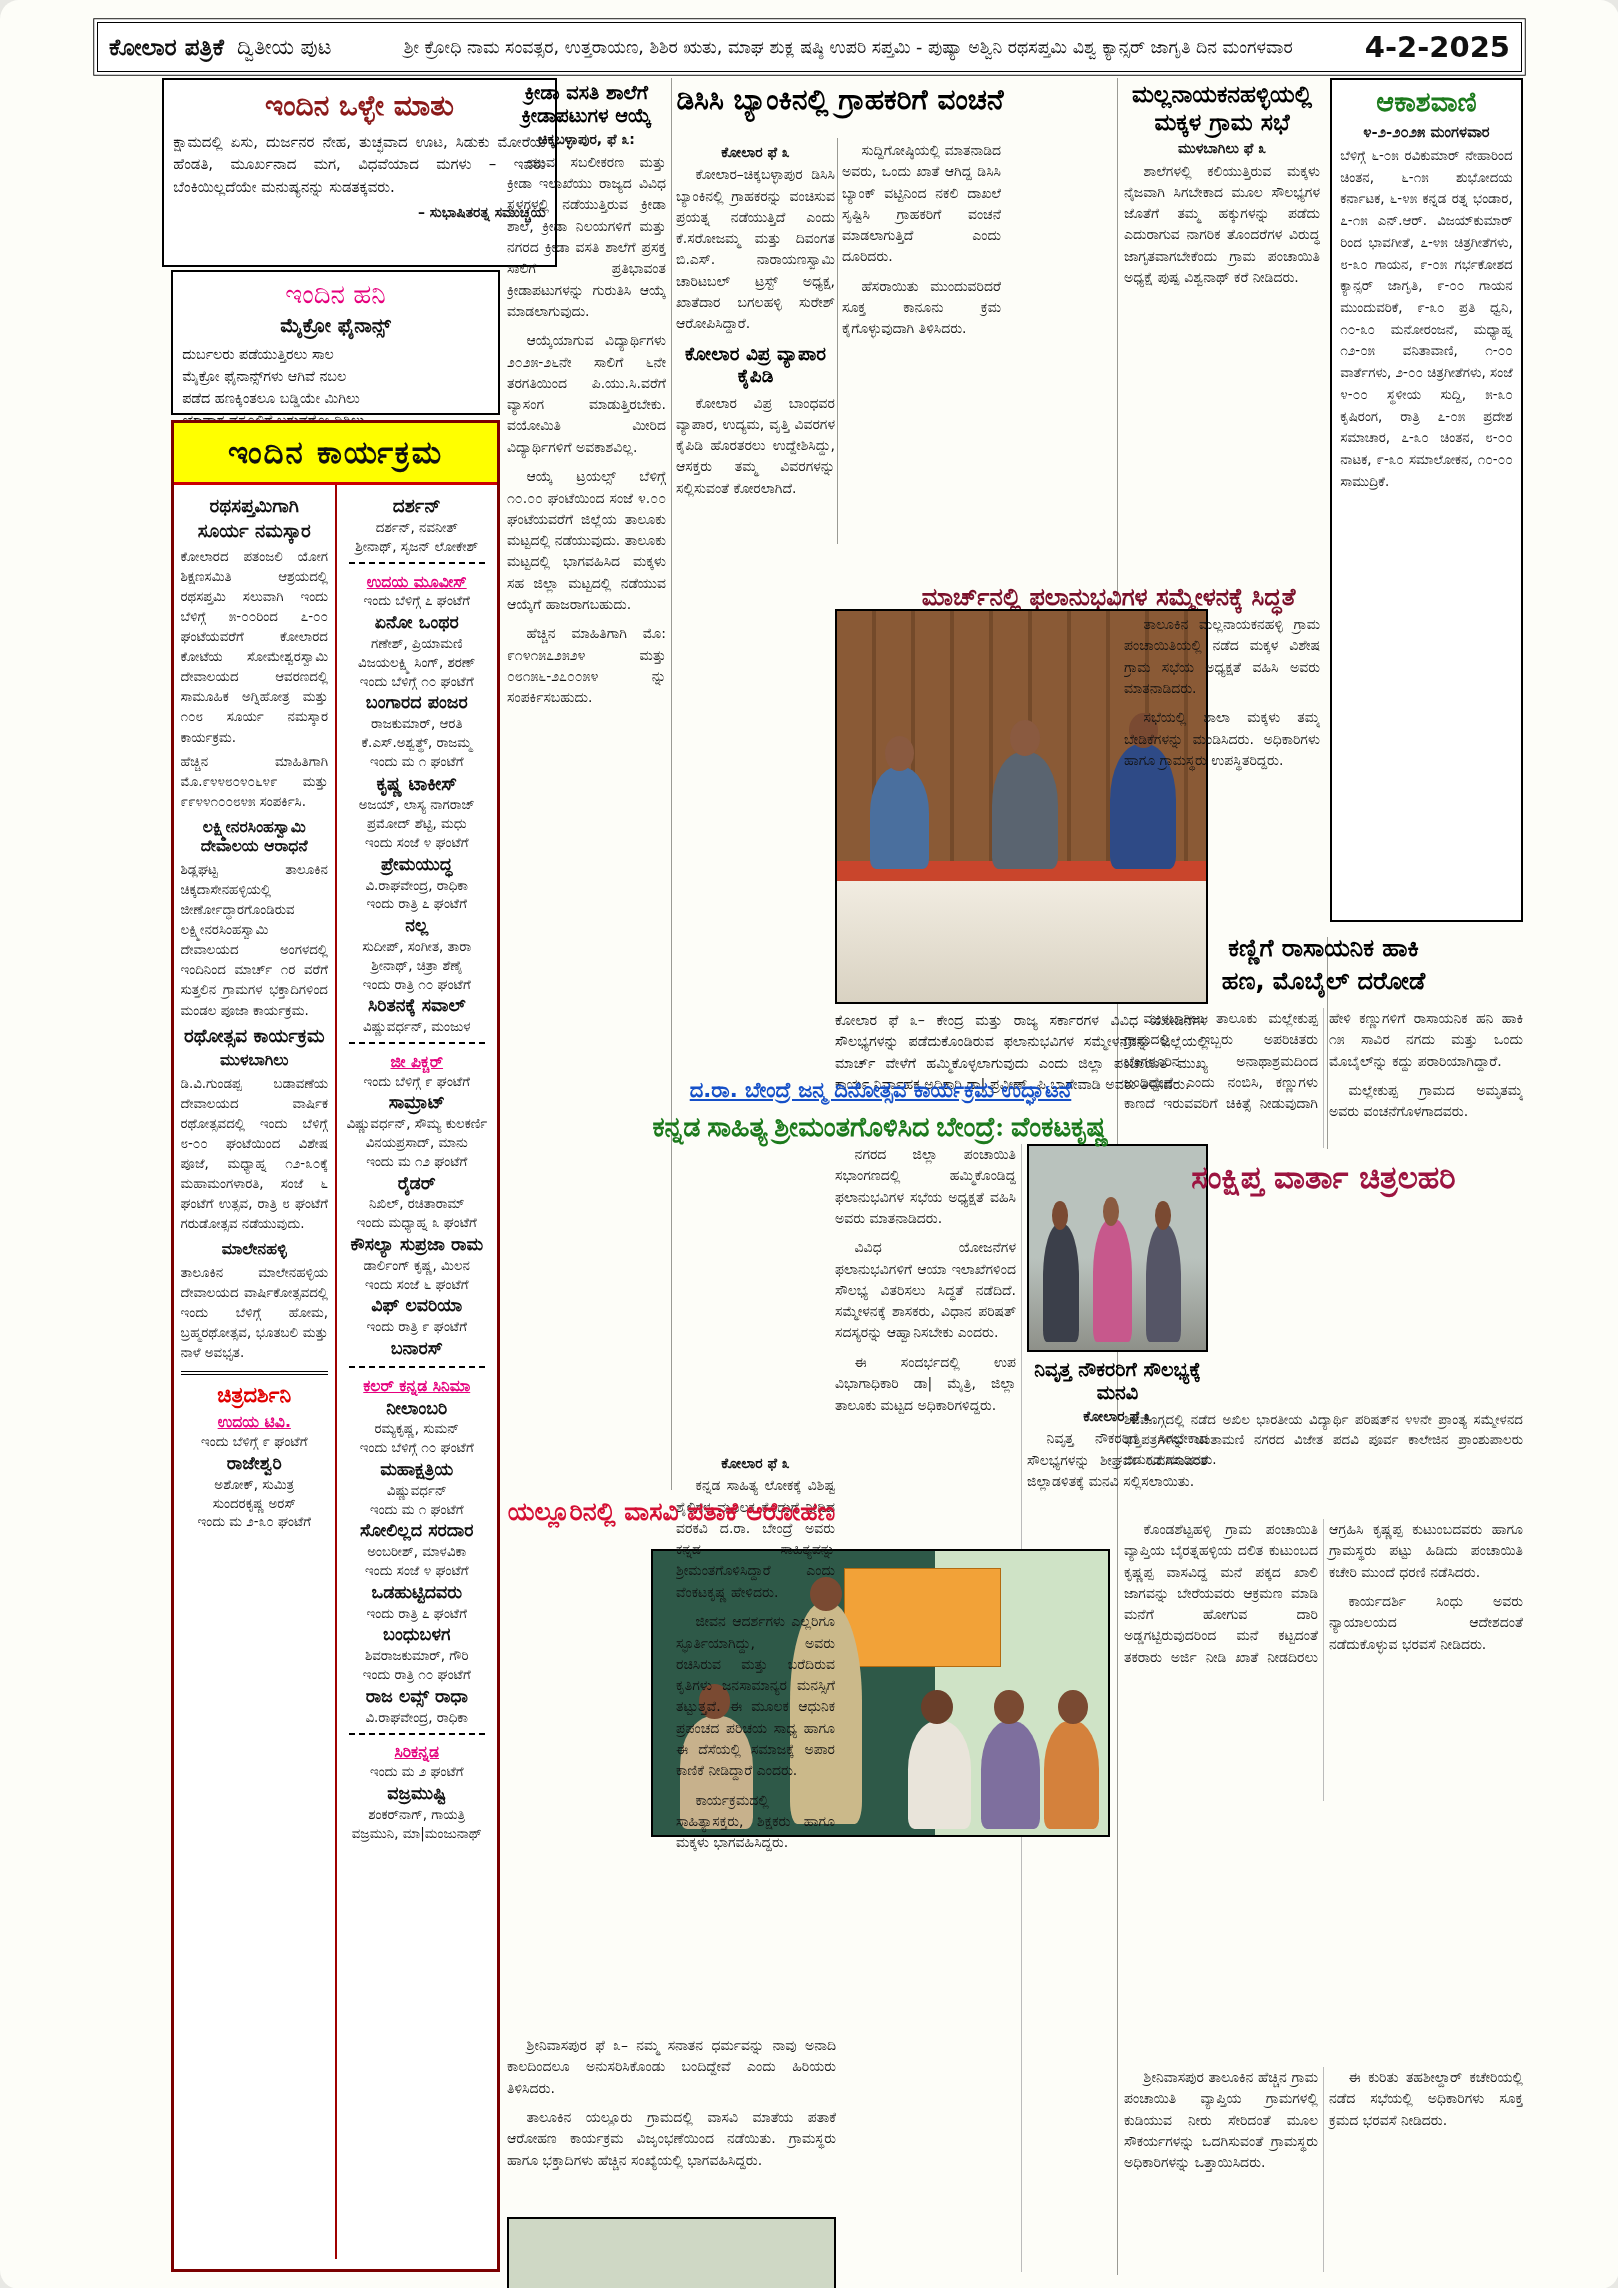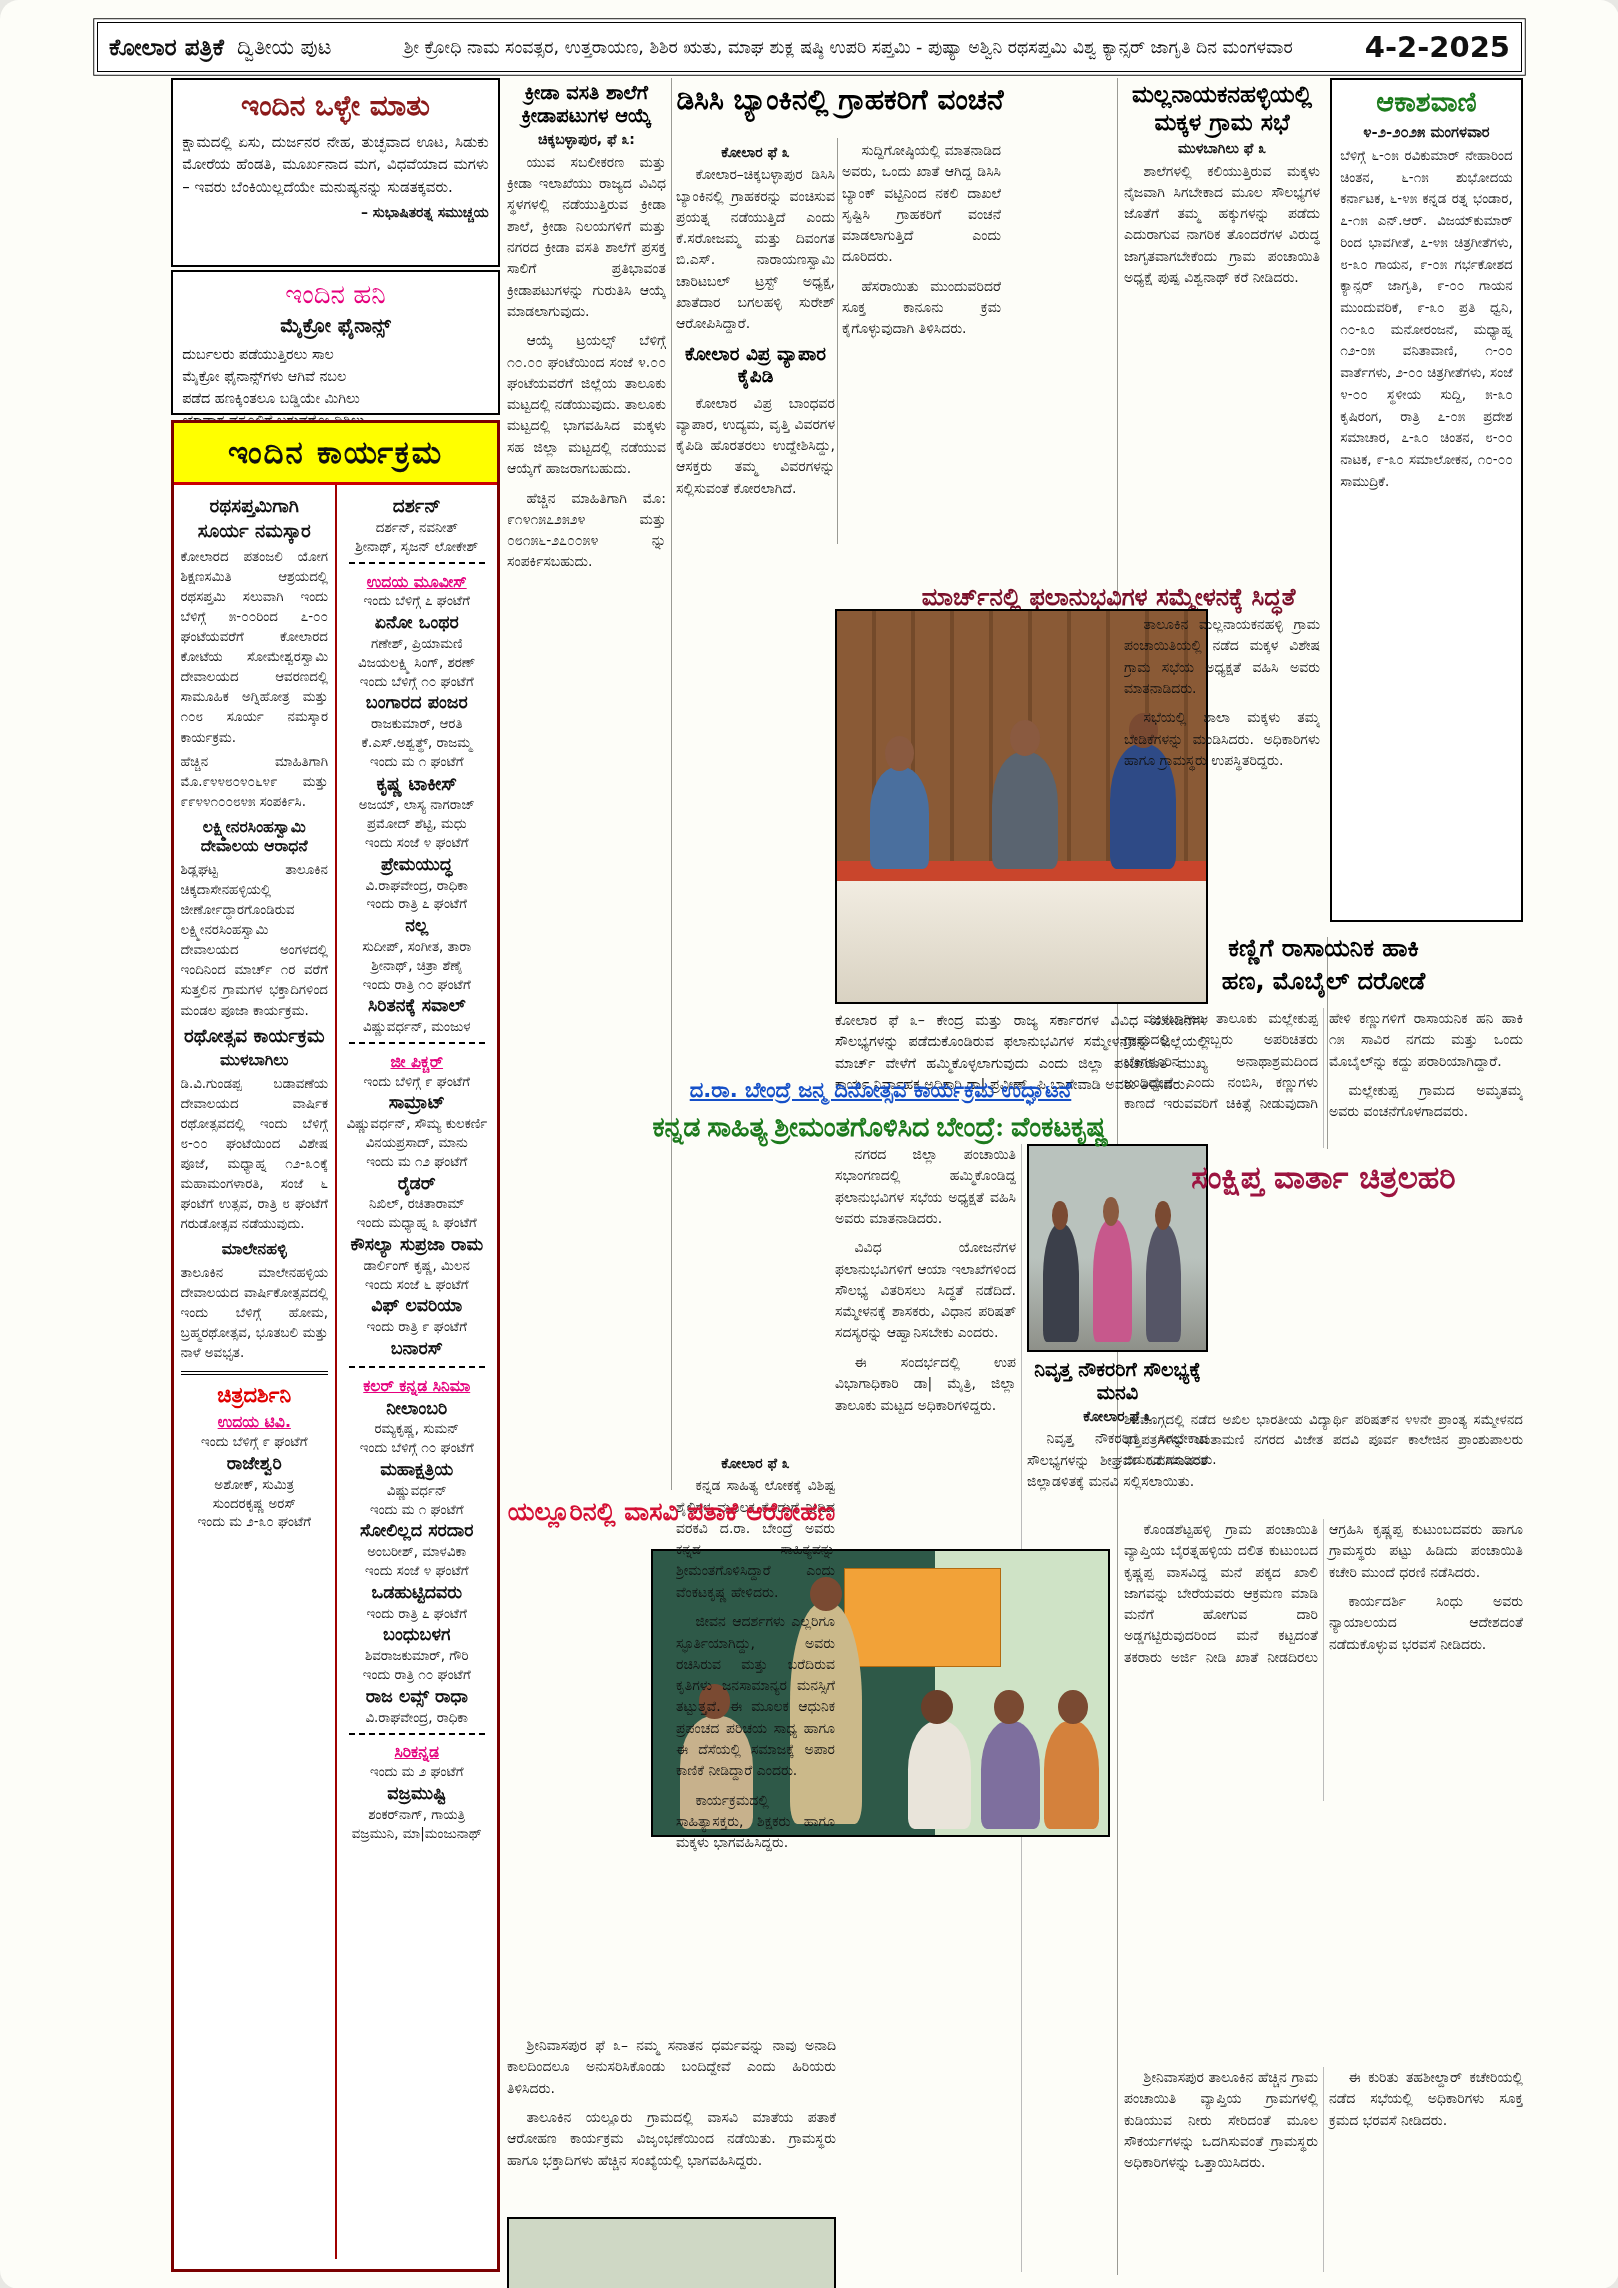--- a/index.html
+++ b/index.html
@@ -67,21 +67,21 @@
 
 <div class="page">
 
   <div class="abs masthead" style="left:97px;top:22px;width:1401px;height:41px;">
     <span class="mh-paper">ಕೋಲಾರ ಪತ್ರಿಕೆ</span>
     <span class="mh-edition">ದ್ವಿತೀಯ ಪುಟ</span>
     <span class="mh-almanac">ಶ್ರೀ ಕ್ರೋಧಿ ನಾಮ ಸಂವತ್ಸರ, ಉತ್ತರಾಯಣ, ಶಿಶಿರ ಋತು, ಮಾಘ ಶುಕ್ಲ ಷಷ್ಠಿ ಉಪರಿ ಸಪ್ತಮಿ - ಪುಷ್ಯಾ ಅಶ್ವಿನಿ ರಥಸಪ್ತಮಿ ವಿಶ್ವ ಕ್ಯಾನ್ಸರ್ ಜಾಗೃತಿ ದಿನ ಮಂಗಳವಾರ</span>
     <span class="mh-date">4-2-2025</span>
   </div>
 
-  <div class="abs bbox" style="left:171px;top:78px;width:329px;height:189px;">
+  <div class="abs bbox" style="left:162px;top:78px;width:395px;height:189px;">
     <div class="t-goodword">ಇಂದಿನ ಒಳ್ಳೇ ಮಾತು</div>
     <div class="quote">ಕ್ಷಾಮದಲ್ಲಿ ಏಸು, ದುರ್ಜನರ ನೇಹ, ತುಚ್ಛವಾದ ಊಟ, ಸಿಡುಕು ಮೋರೆಯ ಹೆಂಡತಿ, ಮೂರ್ಖನಾದ ಮಗ, ವಿಧವೆಯಾದ ಮಗಳು – ಇವರು ಬೆಂಕಿಯಿಲ್ಲದೆಯೇ ಮನುಷ್ಯನನ್ನು ಸುಡತಕ್ಕವರು.</div>
     <div class="attrib">– ಸುಭಾಷಿತರತ್ನ ಸಮುಚ್ಚಯ</div>
   </div>
 
   <div class="abs bbox" style="left:171px;top:270px;width:329px;height:145px;">
     <div class="t-hani">ಇಂದಿನ ಹನಿ</div>
     <div class="t-sub">ಮೈಕ್ರೋ ಫೈನಾನ್ಸ್</div>
     <div class="poem">ದುರ್ಬಲರು ಪಡೆಯುತ್ತಿರಲು ಸಾಲ</div>
     <div class="poem">ಮೈಕ್ರೋ ಫೈನಾನ್ಸ್‌ಗಳು ಆಗಿವೆ ನಬಲ</div>
@@ -189,20 +189,21 @@
   <div class="vr" style="left:671px;top:78px;height:1412px;"></div>
   <div class="vr" style="left:837px;top:138px;height:406px;"></div>
   <div class="vr" style="left:1117px;top:78px;height:2197px;"></div>
   <div class="vr" style="left:1327px;top:937px;height:212px;"></div>
 
   <div class="abs colblock" style="left:507px;top:81px;width:159px;height:1403px;">
     <div class="hl hl-black" style="font-size:19.4px;">ಕ್ರೀಡಾ ವಸತಿ ಶಾಲೆಗೆ ಕ್ರೀಡಾಪಟುಗಳ ಆಯ್ಕೆ</div>
     <div class="dateline">ಚಿಕ್ಕಬಳ್ಳಾಪುರ, ಫೆ ೩:</div>
     <div>
         <p class="para">ಯುವ ಸಬಲೀಕರಣ ಮತ್ತು ಕ್ರೀಡಾ ಇಲಾಖೆಯು ರಾಜ್ಯದ ವಿವಿಧ ಸ್ಥಳಗಳಲ್ಲಿ ನಡೆಯುತ್ತಿರುವ ಕ್ರೀಡಾ ಶಾಲೆ, ಕ್ರೀಡಾ ನಿಲಯಗಳಿಗೆ ಮತ್ತು ನಗರದ ಕ್ರೀಡಾ ವಸತಿ ಶಾಲೆಗೆ ಪ್ರಸಕ್ತ ಸಾಲಿಗೆ ಪ್ರತಿಭಾವಂತ ಕ್ರೀಡಾಪಟುಗಳನ್ನು ಗುರುತಿಸಿ ಆಯ್ಕೆ ಮಾಡಲಾಗುವುದು.</p>
+        <p class="para">ಆಯ್ಕೆಯಾಗುವ ವಿದ್ಯಾರ್ಥಿಗಳು ೨೦೨೫-೨೬ನೇ ಸಾಲಿಗೆ ೬ನೇ ತರಗತಿಯಿಂದ ಪಿ.ಯು.ಸಿ.ವರೆಗೆ ವ್ಯಾಸಂಗ ಮಾಡುತ್ತಿರಬೇಕು. ವಯೋಮಿತಿ ಮೀರಿದ ವಿದ್ಯಾರ್ಥಿಗಳಿಗೆ ಅವಕಾಶವಿಲ್ಲ.</p>
         <p class="para">ಆಯ್ಕೆ ಟ್ರಯಲ್ಸ್ ಬೆಳಿಗ್ಗೆ ೧೦.೦೦ ಘಂಟೆಯಿಂದ ಸಂಜೆ ೪.೦೦ ಘಂಟೆಯವರೆಗೆ ಜಿಲ್ಲೆಯ ತಾಲೂಕು ಮಟ್ಟದಲ್ಲಿ ನಡೆಯುವುದು. ತಾಲೂಕು ಮಟ್ಟದಲ್ಲಿ ಭಾಗವಹಿಸಿದ ಮಕ್ಕಳು ಸಹ ಜಿಲ್ಲಾ ಮಟ್ಟದಲ್ಲಿ ನಡೆಯುವ ಆಯ್ಕೆಗೆ ಹಾಜರಾಗಬಹುದು.</p>
         <p class="para">ಹೆಚ್ಚಿನ ಮಾಹಿತಿಗಾಗಿ ಮೊ: ೯೧೪೧೫೭೨೫೨೪ ಮತ್ತು ೦೮೧೫೬-೨೭೦೦೫೪ ನ್ನು ಸಂಪರ್ಕಿಸಬಹುದು.</p>
       </div>
   </div>
 
   <div class="abs hl hl-black" style="left:674px;top:83px;width:332px;font-size:28px;">ಡಿಸಿಸಿ ಬ್ಯಾಂಕಿನಲ್ಲಿ ಗ್ರಾಹಕರಿಗೆ ವಂಚನೆ</div>
   <div class="abs colblock" style="left:676px;top:140px;width:159px;height:923px;">
     <div class="dateline">ಕೋಲಾರ ಫೆ ೩</div>
     <div>
         <p class="para">ಕೋಲಾರ–ಚಿಕ್ಕಬಳ್ಳಾಪುರ ಡಿಸಿಸಿ ಬ್ಯಾಂಕಿನಲ್ಲಿ ಗ್ರಾಹಕರನ್ನು ವಂಚಿಸುವ ಪ್ರಯತ್ನ ನಡೆಯುತ್ತಿದೆ ಎಂದು ಕೆ.ಸರೋಜಮ್ಮ ಮತ್ತು ದಿವಂಗತ ಬಿ.ಎಸ್. ನಾರಾಯಣಸ್ವಾಮಿ ಚಾರಿಟಬಲ್ ಟ್ರಸ್ಟ್ ಅಧ್ಯಕ್ಷ, ಖಾತೆದಾರ ಬಗಲಹಳ್ಳಿ ಸುರೇಶ್ ಆರೋಪಿಸಿದ್ದಾರೆ.</p>

